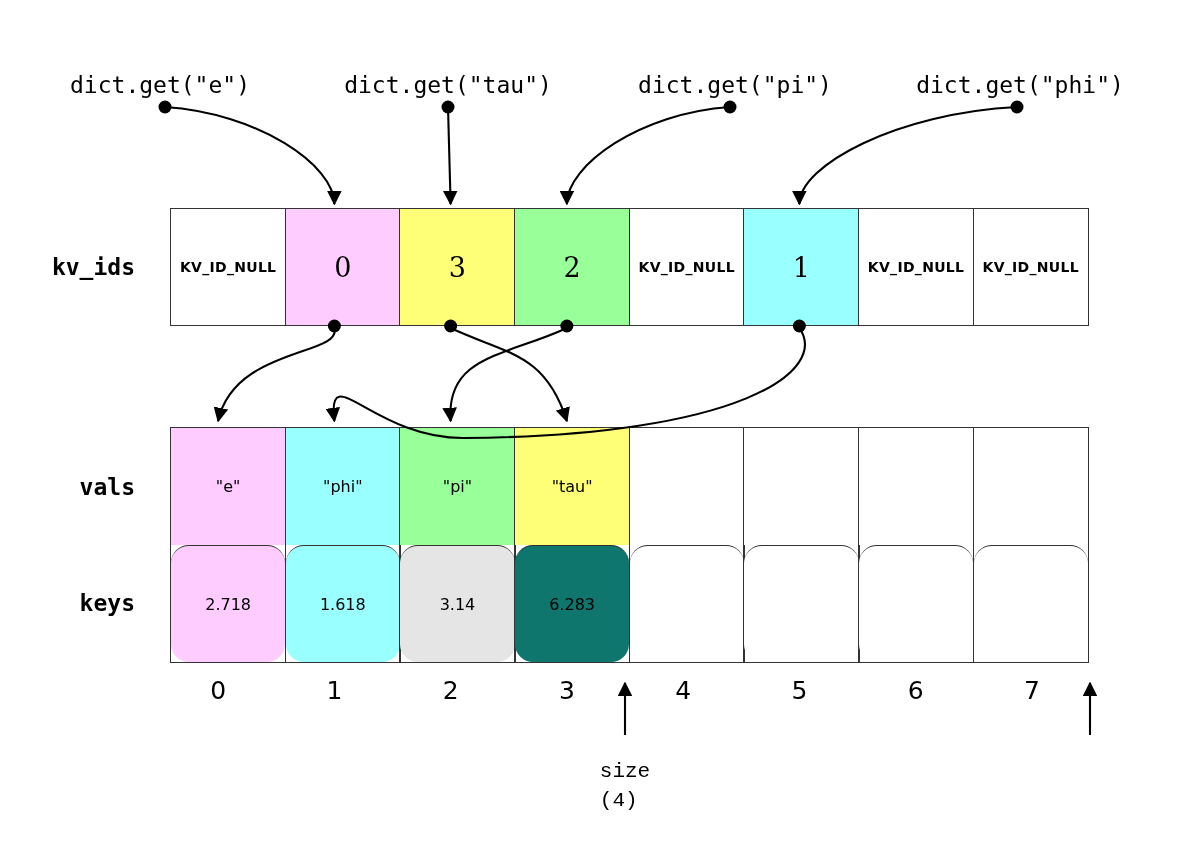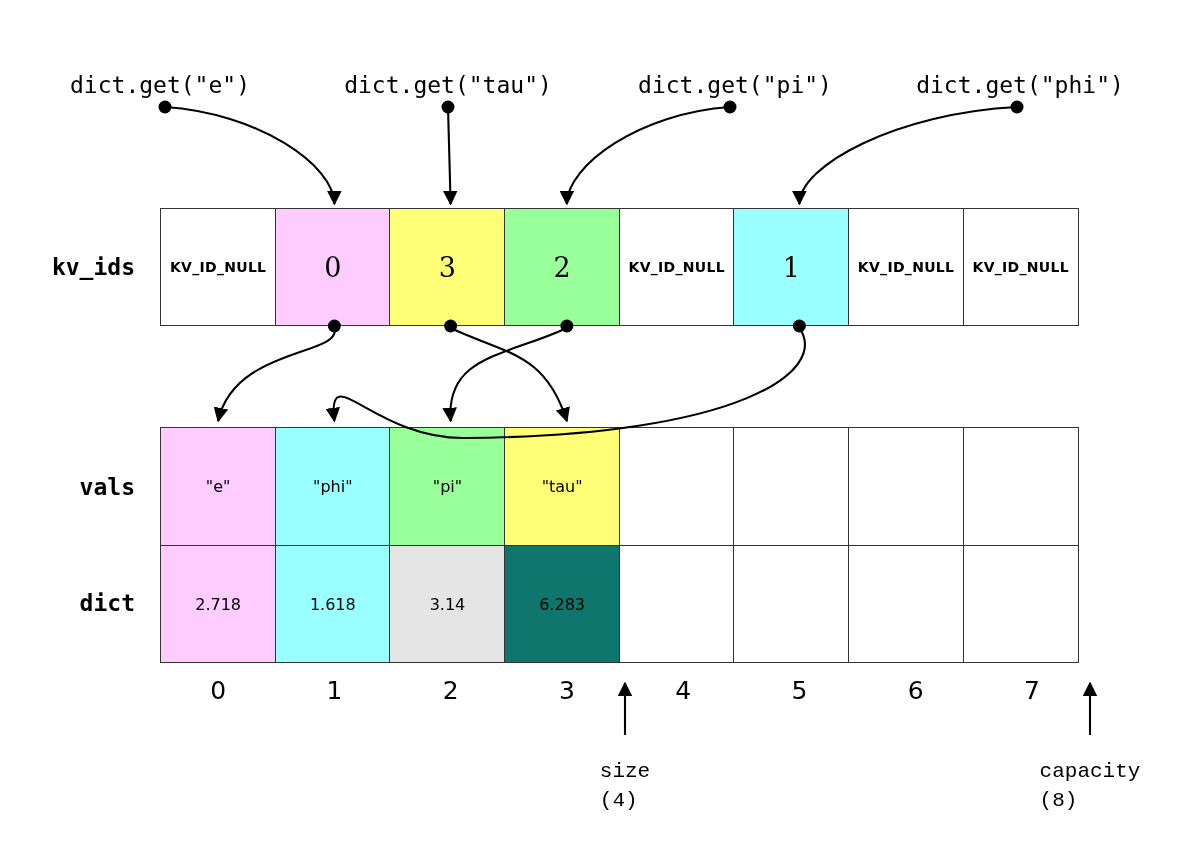--- a/index.html
+++ b/index.html
@@ -44,20 +44,21 @@
     white-space: nowrap;
     text-align: right;
     transform: translateY(-50%);
   }
 
   
   .grid {
     position: absolute;
     display: flex;
     box-sizing: border-box;
+    margin-left: 10px;
   }
   .cell {
     box-sizing: border-box;
     border: 1.6px solid #333;
     margin-left: -1.6px;
     display: flex;
     align-items: center;
     justify-content: center;
     background: #ffffff;
     overflow: hidden;
@@ -86,21 +87,21 @@
     flex-direction: column;
   }
   .kvcol:first-child { margin-left: 0; }
   .kvcell {
     flex: 1 1 50%;
     display: flex;
     align-items: center;
     justify-content: center;
     box-sizing: border-box;
   }
-  .kvcell.bottom { border-top: 1.6px solid #333; }
+  .kvcell.bottom { border-top: 1.6px solid #333; border-radius: 18px; }
 
   
   .idx {
     position: absolute;
     font-family: "DejaVu Sans", "Liberation Sans", sans-serif;
     font-size: 25px;
     color: #000;
     transform: translateX(-50%);
   }
 
@@ -120,21 +121,21 @@
 
 <div id="canvas">
 
   <div class="call-label" style="left:160px; top:72px;">dict.get("e")</div>
   <div class="call-label" style="left:448px; top:72px;">dict.get("tau")</div>
   <div class="call-label" style="left:735px; top:72px;">dict.get("pi")</div>
   <div class="call-label" style="left:1020px; top:72px;">dict.get("phi")</div>
 
   <div class="row-label" style="left:0px; width:135px; top:267px;">kv_ids</div>
   <div class="row-label" style="left:0px; width:135px; top:487px;">vals</div>
-  <div class="row-label" style="left:0px; width:135px; top:603px;">dict</div>
+  <div class="row-label" style="left:0px; width:135px; top:603px;">keys</div>
 
   <div class="grid" id="kvids-grid" style="left:160px; top:208px; width:930px; height:118px;">
       <div class="cell" style="width: 116.25px; background: rgb(255, 255, 255);">
         <span class="null">KV_ID_NULL</span>
       </div>
       <div class="cell" style="width: 116.25px; background: rgb(255, 204, 255);">
         <span class="num">0</span>
       </div>
       <div class="cell" style="width: 116.25px; background: rgb(255, 255, 119);">
         <span class="num">3</span>
@@ -230,24 +231,20 @@
       <div class="idx" style="left: 566.875px; top: 676px;">3</div>
       <div class="idx" style="left: 683.125px; top: 676px;">4</div>
       <div class="idx" style="left: 799.375px; top: 676px;">5</div>
       <div class="idx" style="left: 915.625px; top: 676px;">6</div>
       <div class="idx" style="left: 1031.88px; top: 676px;">7</div>
     </div>
 
   <div class="annot" style="left:625px; top:760px;">
     <span>size</span>
     <span class="paren">(4)</span>
-  </div>
-  <div class="annot" style="left:1090px; top:760px;">
-    <span>capacity</span>
-    <span class="paren">(8)</span>
   </div>
 
   <svg class="overlay" id="arrows" viewBox="0 0 1200 847">
     <defs>
       <marker id="ah" viewBox="0 0 10 10" refX="9" refY="5" markerWidth="7" markerHeight="7" orient="auto-start-reverse">
         <path d="M 0 0 L 10 5 L 0 10 z" fill="#000"></path>
       </marker>
     </defs>
     <g id="arrow-group" fill="none" stroke="#000" stroke-width="2.1">
         <path d="M 165 107 C 258.15625 113, 334.375 165.2, 334.375 204" marker-end="url(#ah)"></path>

